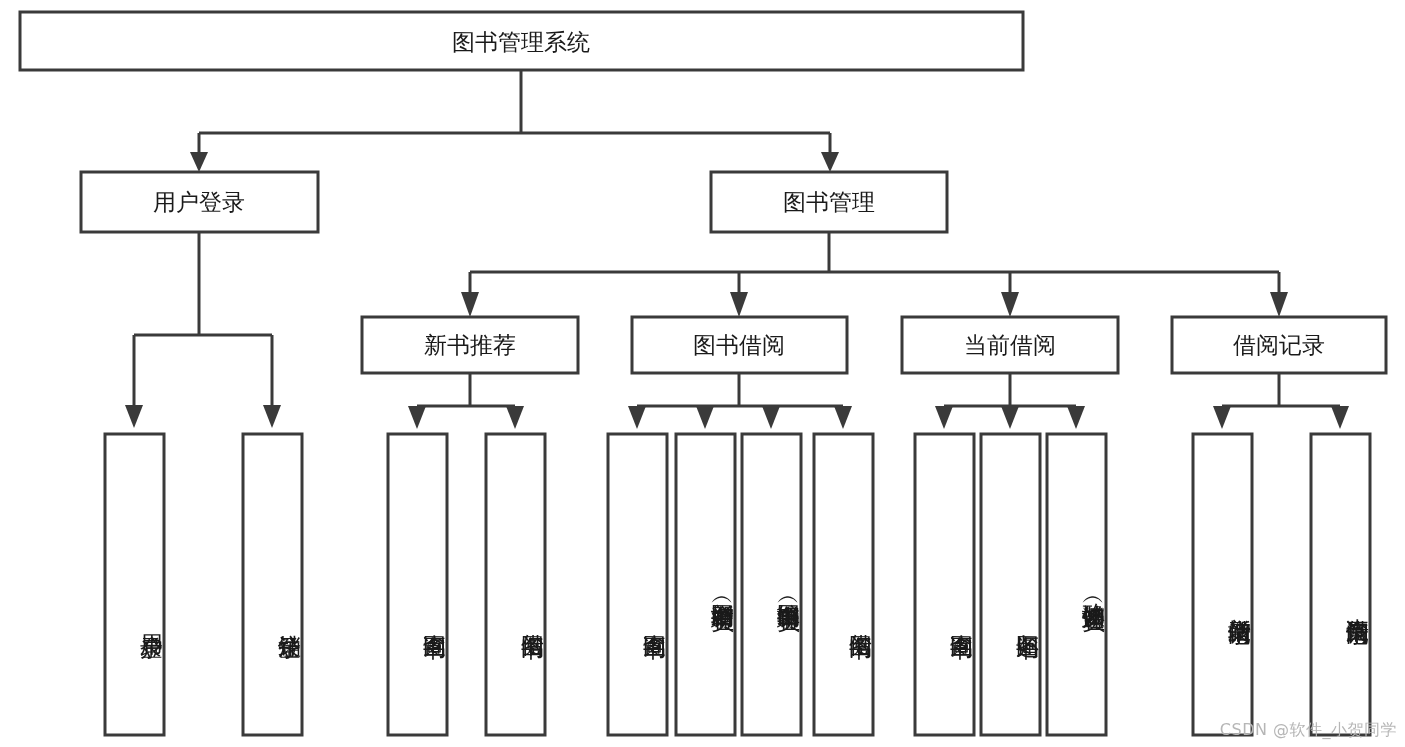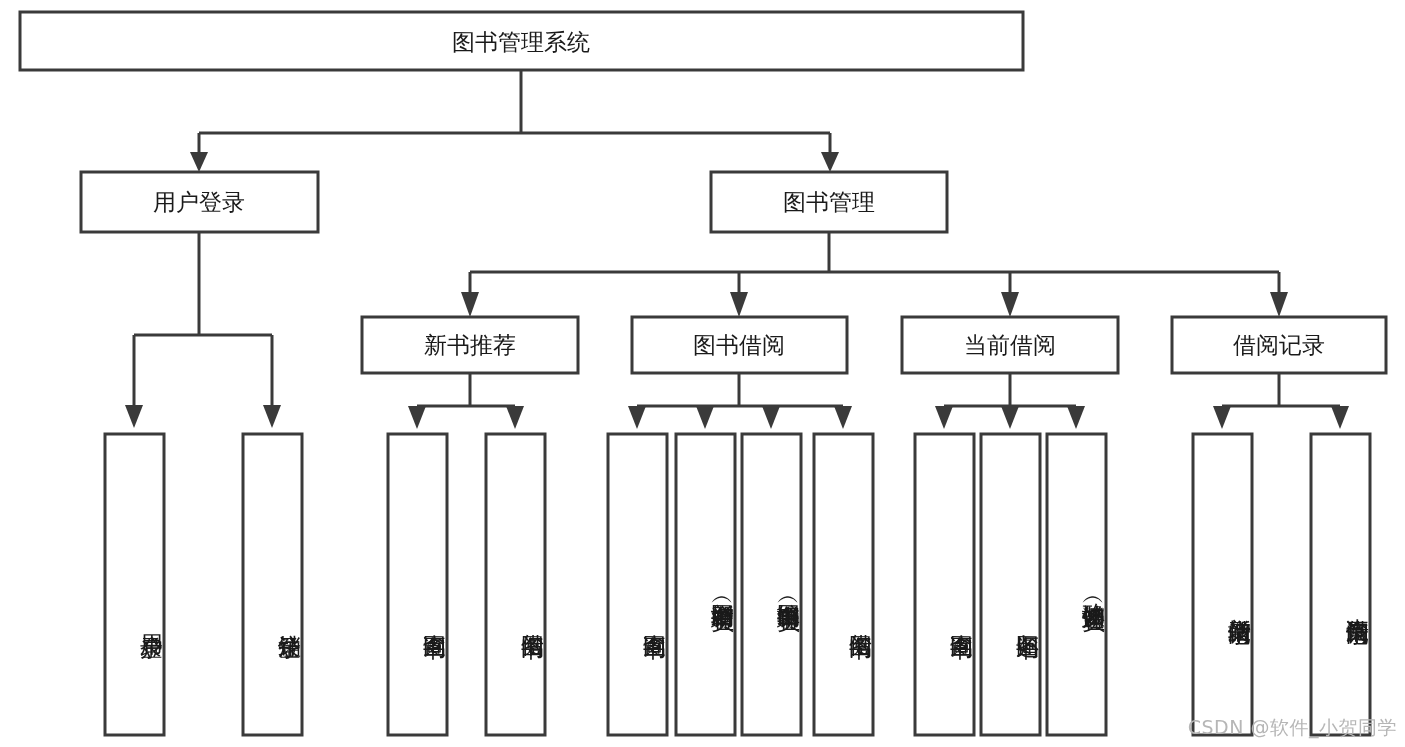--- a/index.html
+++ b/index.html
@@ -54,21 +54,21 @@
     line-height: 1.12;
     letter-spacing: 1px;
     white-space: nowrap;
     pointer-events: none;
   }
   .watermark {
     position: absolute;
     right: 8px;
     bottom: 6px;
     font-family: "DejaVu Sans", "Liberation Sans", sans-serif;
-    font-size: 19px;
+    font-size: 16px;
     color: #b6b6b6;
     letter-spacing: 0.5px;
     user-select: none;
   }
 </style>
 </head>
 <body>
 
 <svg id="diagram" viewBox="0 0 1405 747" xmlns="http://www.w3.org/2000/svg">
 

